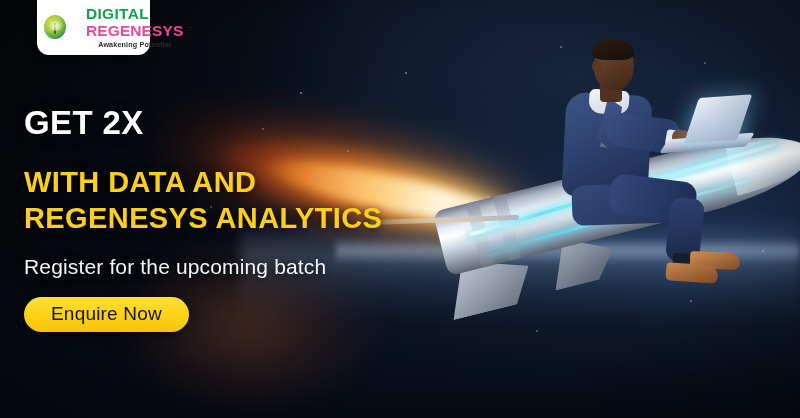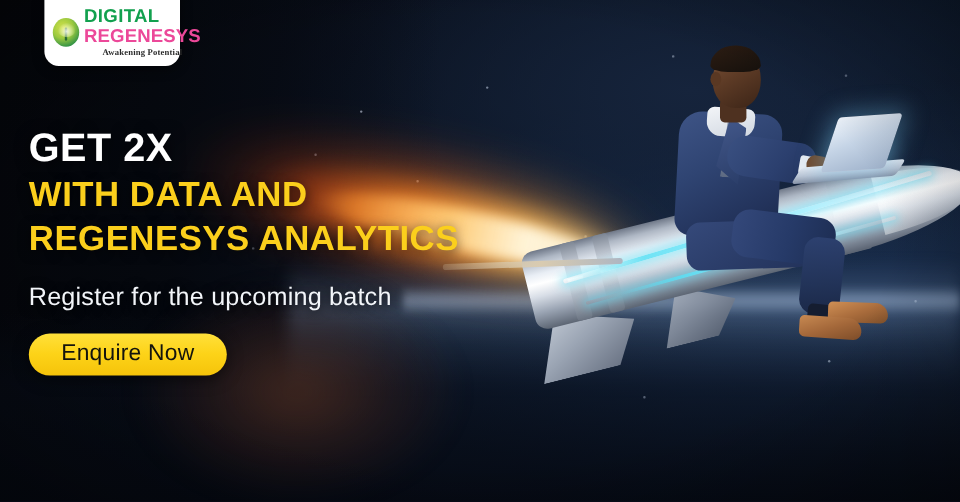--- a/index.html
+++ b/index.html
@@ -258,21 +258,21 @@
     filter:blur(5px);
   }
 
   
   .logo-badge {
     position:absolute; left:37px; top:-12px; width:113px; height:67px;
     background:#ffffff; border-radius:12px;
     display:flex; align-items:flex-end; padding:0 7px 7px 7px;
     box-shadow:0 2px 10px rgba(0,0,0,0.45);
   }
-  .logo-inner { display:flex; align-items:center; gap:4px; width:100%; }
+  .logo-inner { display:flex; align-items:center; gap:20px; width:100%; }
   .logo-mark {
     width:22px; height:24px; flex:0 0 22px;
     border-radius:50%;
     background:radial-gradient(circle at 38% 34%, #d7e44a 0%, #9cc93f 42%, #2f9146 78%, #17703a 100%);
     position:relative; overflow:hidden;
   }
   .logo-mark::before {
     content:""; position:absolute; left:50%; top:34%;
     width:2.5px; height:11px; margin-left:-1.2px;
     background:#2a6b33; border-radius:1px;
@@ -289,34 +289,34 @@
     letter-spacing:0.3px; font-family:"Liberation Sans", sans-serif;
   }
   .logo-l2 {
     font-size:15.5px; font-weight:bold; color:#ec4899;
     letter-spacing:0.1px; margin-top:1px;
     font-family:"Liberation Sans", sans-serif;
   }
   .logo-l3 {
     font-size:7.2px; font-weight:bold; color:#2b2b2b;
     letter-spacing:0.15px; margin-top:2.5px; text-align:center;
-    font-family:Liberation Serif, serif;
+    font-family:Liberation Sans, sans-serif;
   }
 
   
   .copy { position:absolute; left:24px; top:104px; width:470px; z-index:6; }
   .h-white {
     font-size:33px; font-weight:bold; color:#ffffff;
     letter-spacing:0.4px; line-height:1.14;
     text-shadow:0 2px 12px rgba(0,0,0,0.75);
   }
   .h-yellow {
     font-size:29px; font-weight:bold; color:#fbcf1c;
     letter-spacing:0.4px; line-height:1.17;
-    margin-top:5px;
+    margin-top:24px;
     text-shadow:0 2px 10px rgba(0,0,0,0.7);
   }
   .subtitle {
     font-size:21px; color:#f2f5f9; font-weight:normal;
     margin-top:20px; letter-spacing:0.15px;
     text-shadow:0 2px 10px rgba(0,0,0,0.8);
   }
   .cta {
     display:inline-block; margin-top:18px;
     background:linear-gradient(to bottom, #ffe03a 0%, #fdd318 48%, #f5c30a 100%);

